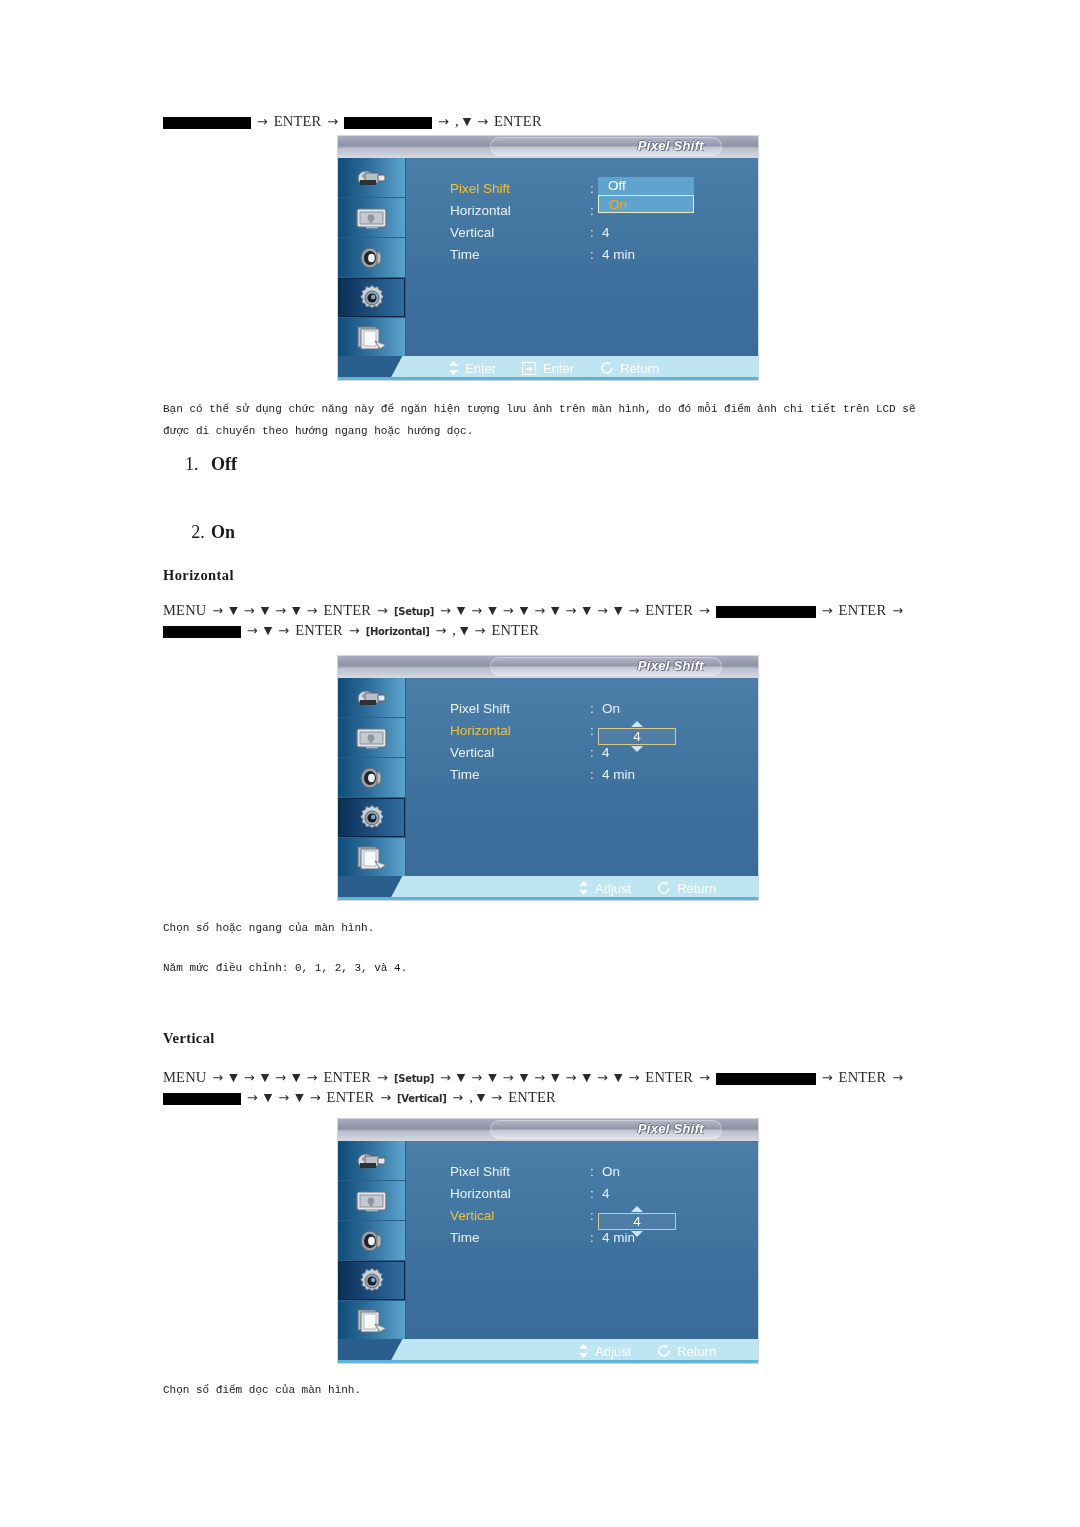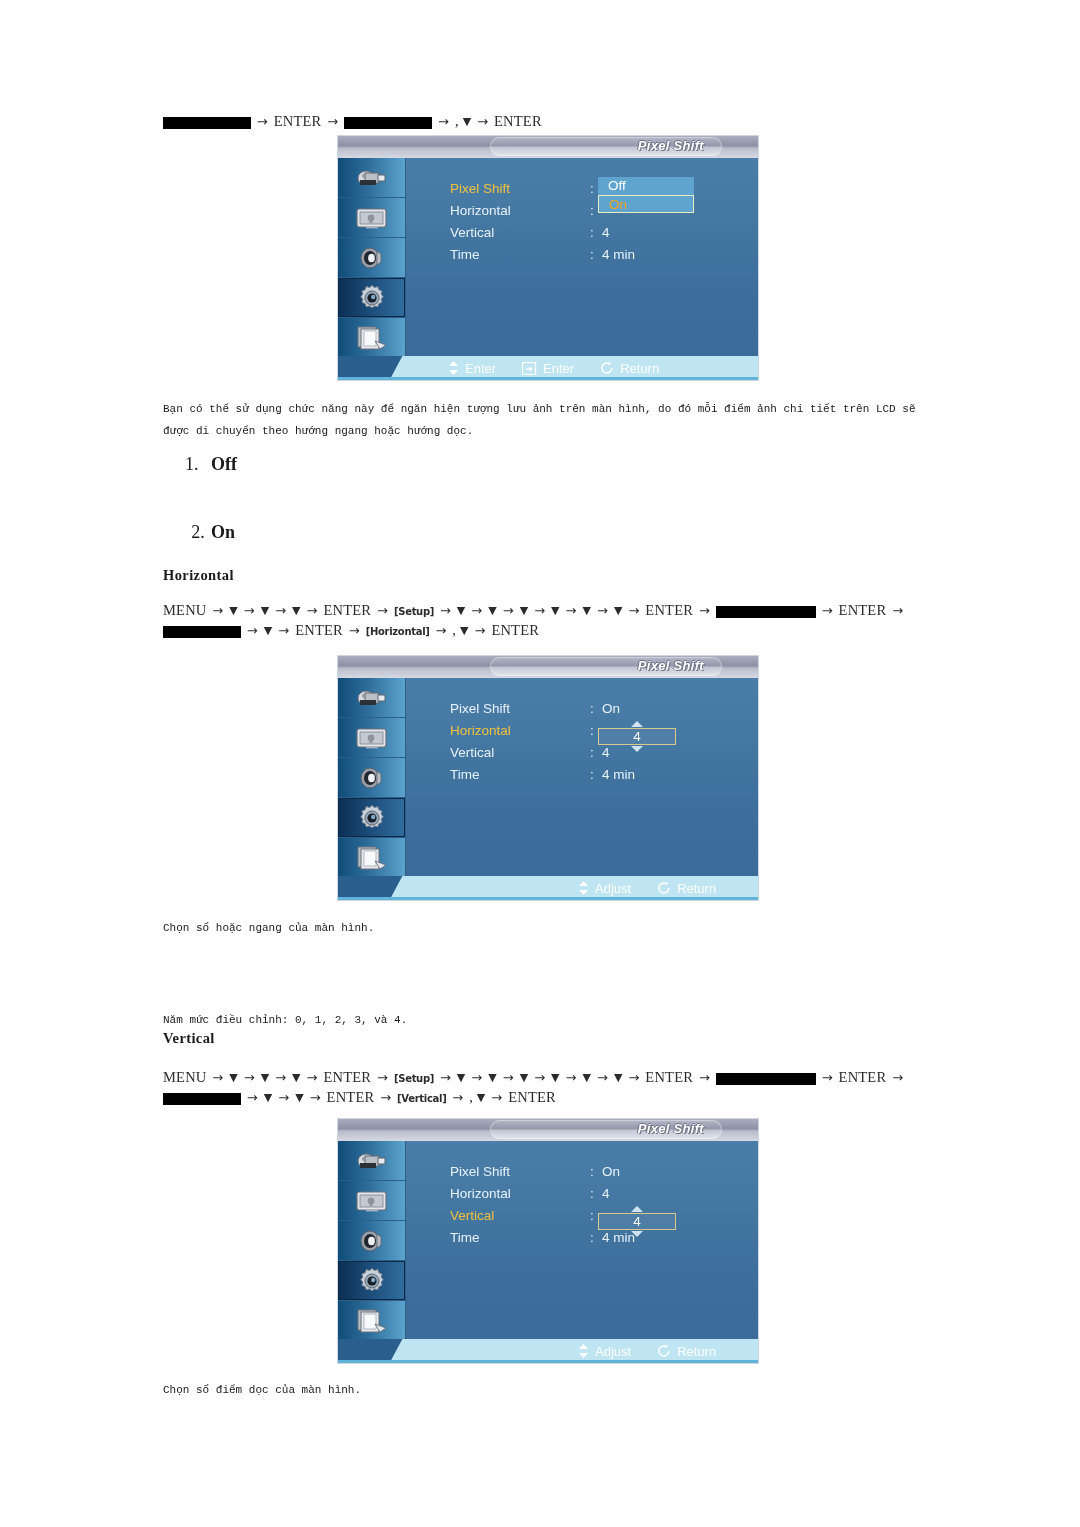--- a/index.html
+++ b/index.html
@@ -480,21 +480,21 @@
             </span>
             <span>Return</span>
           </div>
         </div>
       </div>
       <div class="osd-underline"></div>
     </div>
   </div>
 
   <div class="para" style="position:absolute; left:163px; top:917px;">Chọn số hoặc ngang của màn hình.</div>
-  <div class="para" style="position:absolute; left:163px; top:1009px;">Năm mức điều chỉnh: 0, 1, 2, 3, và 4.</div>
+  <div class="para" style="position:absolute; left:163px; top:957px;">Năm mức điều chỉnh: 0, 1, 2, 3, và 4.</div>
 
   <div class="section-head" style="position:absolute; left:163px; top:1030px;">Vertical</div>
 
   <div class="navpath" style="position:absolute; left:163px; top:1067px;"><span class="tok">MENU</span> <span class="arrow">→</span> <span class="dn">▼</span> <span class="arrow">→</span> <span class="dn">▼</span> <span class="arrow">→</span> <span class="dn">▼</span> <span class="arrow">→</span> <span class="tok">ENTER</span> <span class="arrow">→</span> <span class="bracket">[Setup]</span> <span class="arrow">→</span> <span class="dn">▼</span> <span class="arrow">→</span> <span class="dn">▼</span> <span class="arrow">→</span> <span class="dn">▼</span> <span class="arrow">→</span> <span class="dn">▼</span> <span class="arrow">→</span> <span class="dn">▼</span> <span class="arrow">→</span> <span class="dn">▼</span> <span class="arrow">→</span> <span class="tok">ENTER</span> <span class="arrow">→</span> <span class="blackbox bb-w3"></span> <span class="arrow">→</span> <span class="tok">ENTER</span> <span class="arrow">→</span> </div>
   <div class="navpath" style="position:absolute; left:163px; top:1087px;"><span class="blackbox bb-w1"></span> <span class="arrow">→</span> <span class="dn">▼</span> <span class="arrow">→</span> <span class="dn">▼</span> <span class="arrow">→</span> <span class="tok">ENTER</span> <span class="arrow">→</span> <span class="bracket">[Vertical]</span> <span class="arrow">→</span> <span class="tok">,</span> <span class="dn">▼</span> <span class="arrow">→</span> <span class="tok">ENTER</span> </div>
 
   <div class="osd" style="left:338px; top:1119px;">
     <div class="osd-title">
       <div class="pill">
         <span>Pixel Shift</span>

